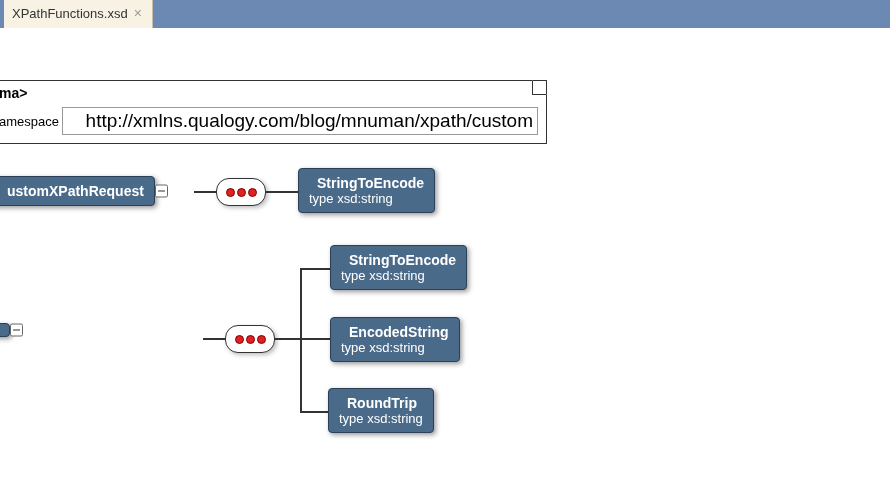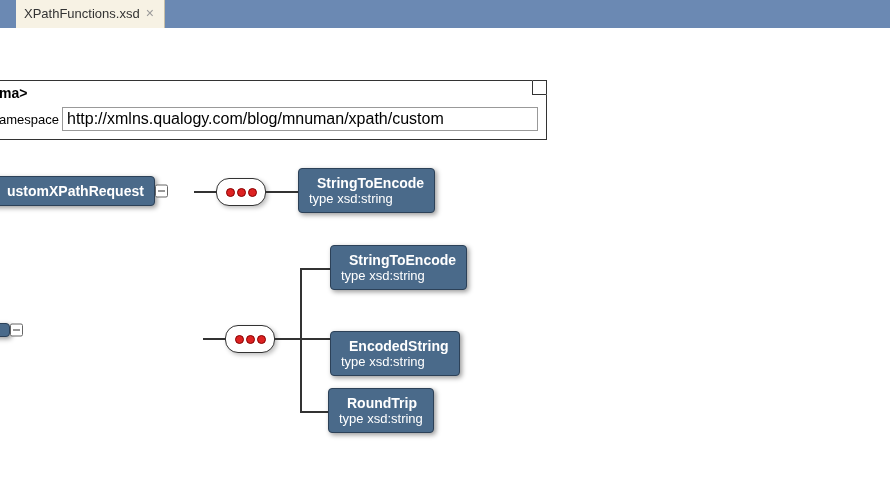--- a/index.html
+++ b/index.html
@@ -6,21 +6,21 @@
       margin: 0;
       font-family: Verdana, Arial, sans-serif;
       font-size: 13px;
       overflow: hidden;
     }
     .tabbar {
       background: #6b89b3;
       height: 28px;
       display: flex;
       align-items: flex-end;
-      padding-left: 16px;
+      padding-left: 4px;
       text-align: right;
     }
     .tab {
       background: #f7f2e4;
       color: #333;
       padding: 4px 10px 5px 8px;
       display: flex;
       align-items: center;
       gap: 6px;
       border-top: 1px solid #c8c0a8;
@@ -71,23 +71,24 @@
       display: flex;
       align-items: center;
       gap: 3px;
     }
     .schema-val span:first-child {
       font-size: 13px;
     }
     .schema-val input {
       flex: 1;
       font-family: inherit;
-      font-size: 16px;
+      font-size: 19px;
       padding: 2px 4px;
       border: 1px solid #999;
+      text-align: right;
     }
     
     .node {
       position: absolute;
       background: #4a6a8a;
       color: #fff;
       border: 1px solid #2c4158;
       border-radius: 4px;
       padding: 6px 10px 6px 10px;
       box-shadow: 2px 2px 5px rgba(0,0,0,0.4);
@@ -217,21 +218,21 @@
   <div class="vline" style="left:300px; top:240px; height:145px;"></div>
 
   <div class="hline" style="left:300px; top:240px; width:30px;"></div>
   <div class="hline" style="left:300px; top:310px; width:30px;"></div>
   <div class="hline" style="left:300px; top:383px; width:30px;"></div>
 
   <div class="node" style="left:330px; top:217px;">
     <div class="name">StringToEncode</div>
     <div class="type">type xsd:string</div>
   </div>
-  <div class="node" style="left:330px; top:303px;">
+  <div class="node" style="left:330px; top:289px;">
     <div class="name">EncodedString</div>
     <div class="type">type xsd:string</div>
   </div>
   <div class="node" style="left:328px; top:360px;">
     <div class="name">RoundTrip</div>
     <div class="type">type xsd:string</div>
   </div>
 
 </div>
 

